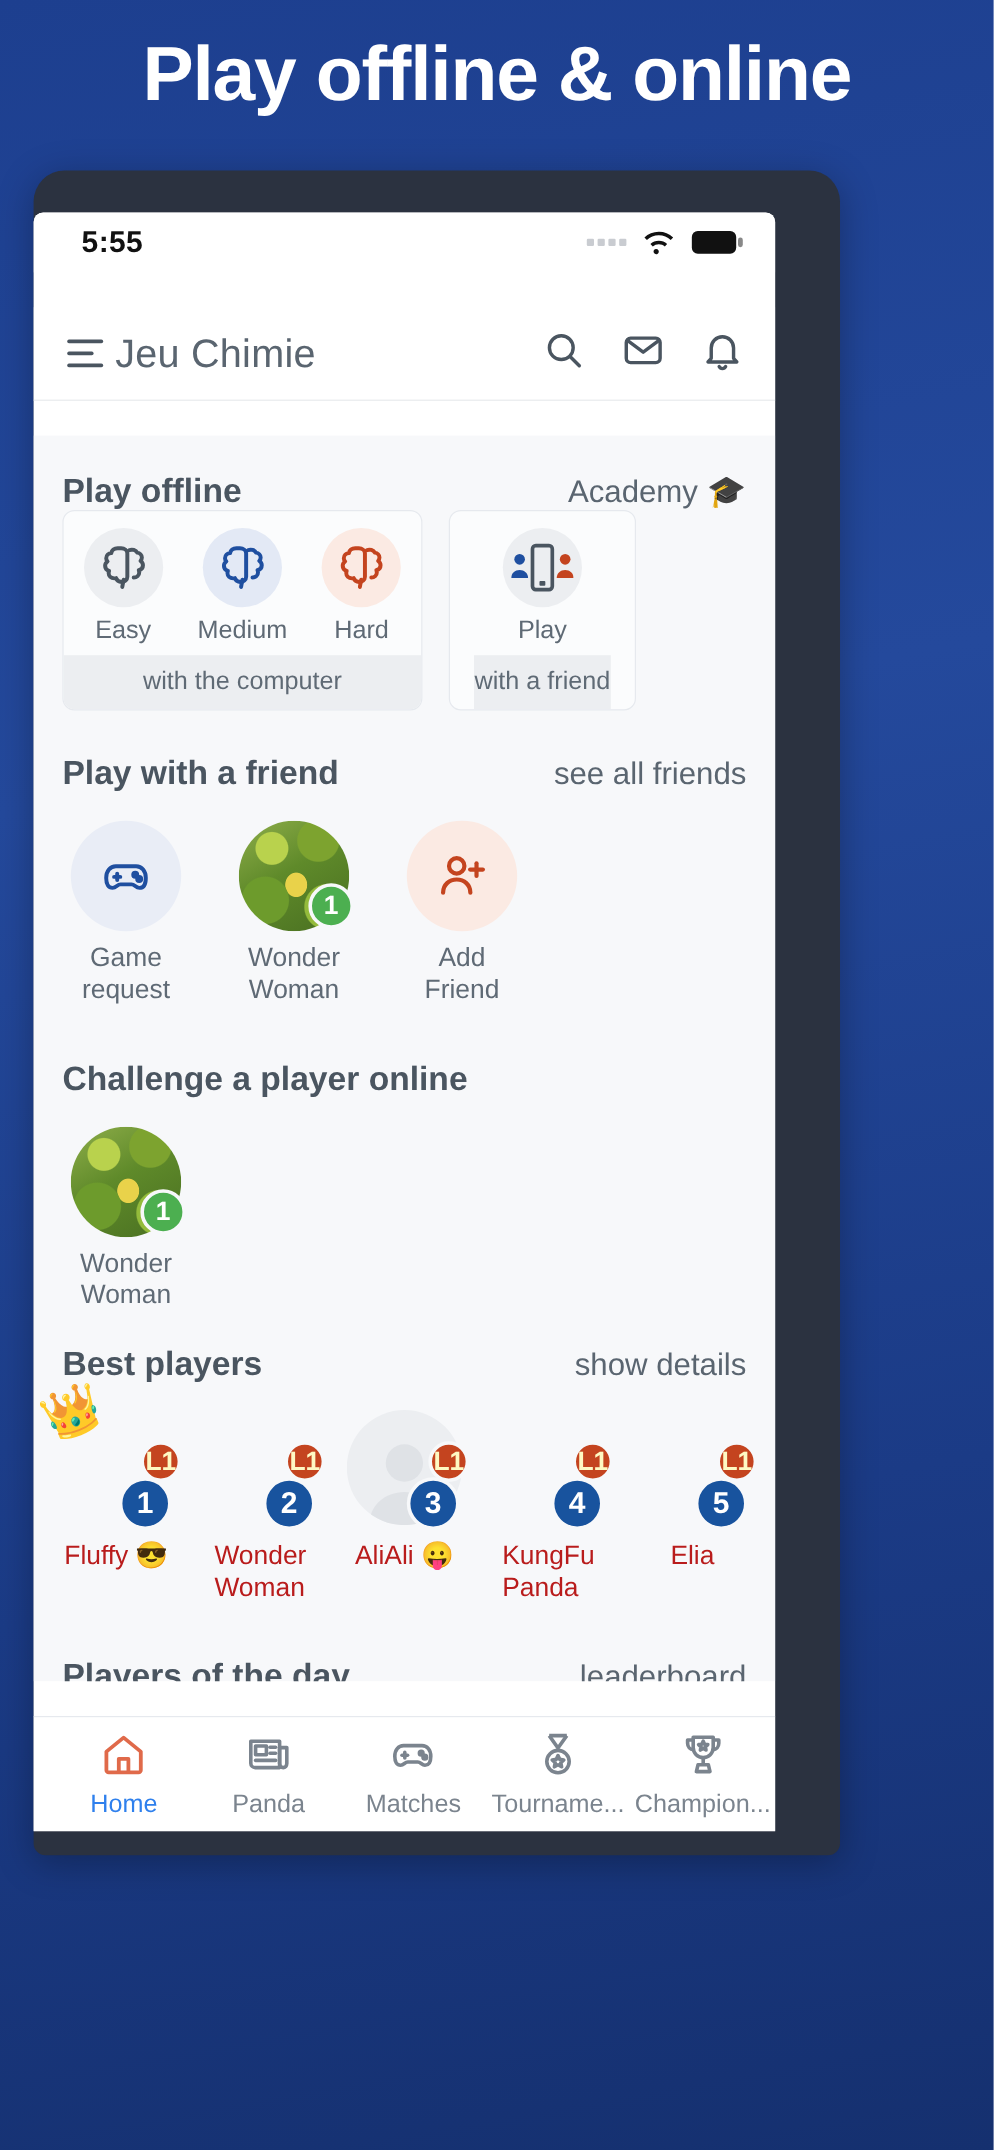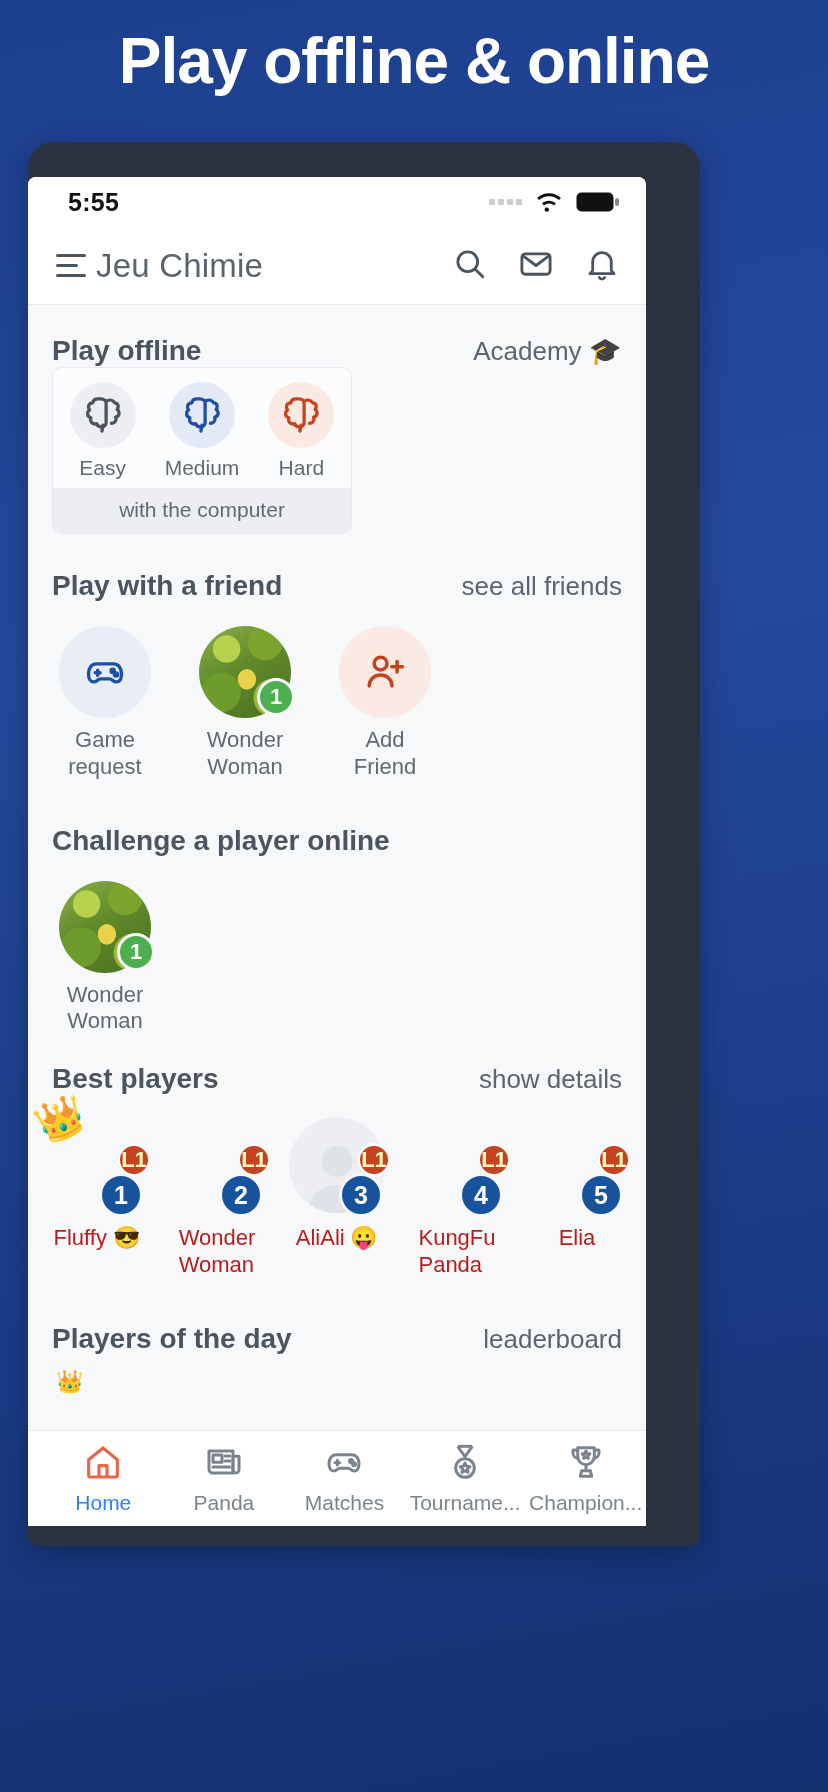--- a/index.html
+++ b/index.html
@@ -36,20 +36,21 @@
   }
   .device-screen {
     position: absolute;
     top: 35px; left: 0px;
     width: 618px; height: 1349px;
     background: #ffffff;
     border-radius: 8px 8px 0 0;
     overflow: hidden;
     display: flex;
     flex-direction: column;
+    gap: 29px;
   }
 
   
   .status-bar {
     height: 50px;
     flex: 0 0 50px;
     display: flex;
     align-items: center;
     justify-content: space-between;
     padding: 0 26px 0 40px;
@@ -320,20 +321,42 @@
                   <path d="M14.5 4.1c1.4-.6 3.1-.1 3.7 1.1 1.2.2 2.1 1.1 2.1 2.2 0 .6-.2 1.1-.6 1.5.7.5 1.1 1.2 1.1 2 0 1.1-.8 2-1.9 2.3.1.3.2.6.2 1 0 1.3-1.1 2.3-2.5 2.3"></path>
                   <path d="M12 17.5l-.6 3.3"></path>
                 </svg>
               </div>
               <div class="lbl">Hard</div>
             </div>
           </div>
           <div class="card-foot">with the computer</div>
         </div>
 
+        <div class="card friend">
+          <div class="card-top">
+            <div class="opt">
+              <div class="bubble" style="background:#eceef1;">
+                <svg width="52" height="44" viewBox="0 0 34 26">
+                  <g fill="#1f4fa0">
+                      <circle cx="4.6" cy="8.5" r="2.9"></circle>
+                      <path d="M0 18.6c0-2.6 2.1-4.3 4.6-4.3s4.6 1.7 4.6 4.3z"></path>
+                    </g>
+                  <g fill="#c4441f">
+                      <circle cx="29.4" cy="8.5" r="2.9"></circle>
+                      <path d="M24.8 18.6c0-2.6 2.1-4.3 4.6-4.3s4.6 1.7 4.6 4.3z"></path>
+                    </g>
+                  <rect x="11.6" y="1" width="10.8" height="24" rx="1.8" fill="none" stroke="#4a5560" stroke-width="2"></rect>
+                  <rect x="15.4" y="20.3" width="3.2" height="2.6" rx=".5" fill="#4a5560"></rect>
+                </svg>
+              </div>
+              <div class="lbl">Play</div>
+            </div>
+          </div>
+          <div class="card-foot">with a friend</div>
+        </div>
       </div>
 
       <div style="margin-top:36px;">
         <div class="sec-head">
           <div class="sec-title">Play with a friend</div>
           <div class="sec-link">see all friends</div>
         </div>
       </div>
 
       <div class="friends-row">

